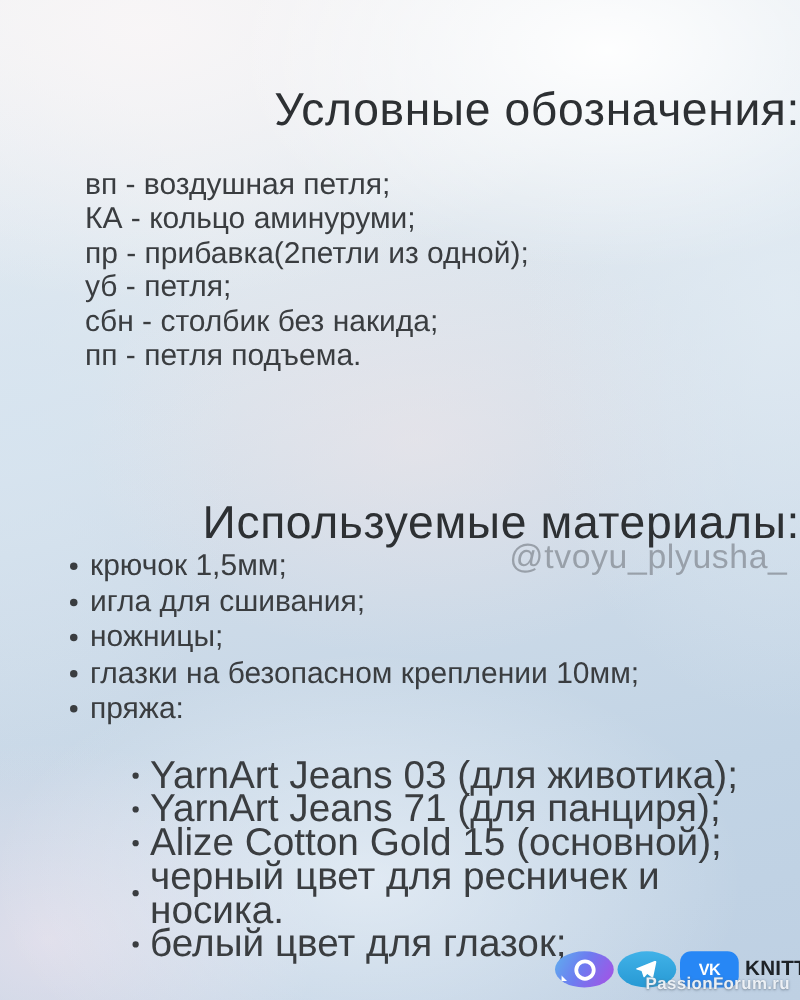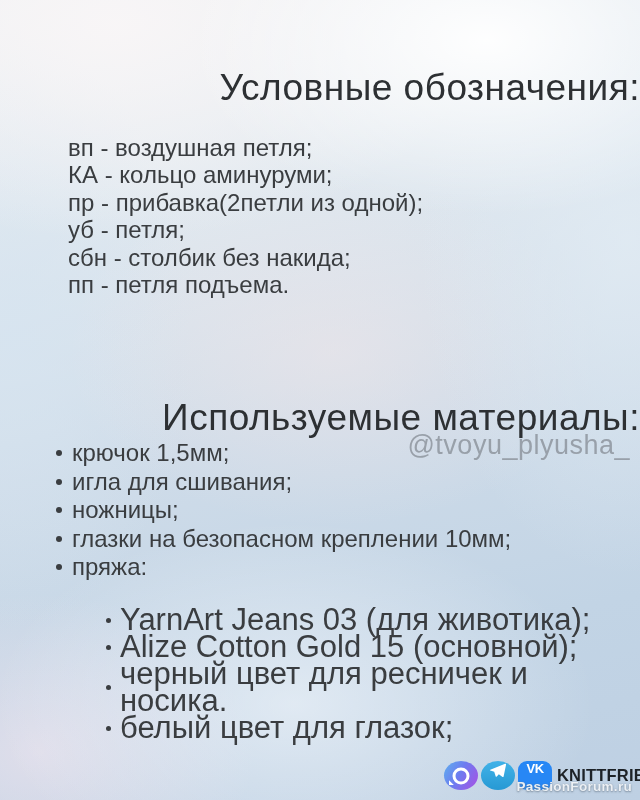--- a/index.html
+++ b/index.html
@@ -40,21 +40,21 @@
   #yarn-list li{padding-left:15px;}
   #yarn-list li::before{width:5px;height:5px;margin-top:-2px;}
   .handle-watermark{
     position:absolute;right:10px;top:430px;
     font-size:27px;color:#8f969f;opacity:0.85;letter-spacing:0.5px;
   }
   .footer-brand{
     position:absolute;left:444px;top:761px;
     display:flex;align-items:center;gap:3px;
   }
-  .s-icon{position:relative;width:34px;height:29px;border-radius:50%;flex:0 0 auto;display:flex;align-items:flex-start;justify-content:center;}
+  .s-icon{position:relative;width:47px;height:29px;border-radius:50%;flex:0 0 auto;display:flex;align-items:center;justify-content:center;}
   .icon-msg{background:linear-gradient(120deg,#5fb0ee 0%,#6d7cf0 45%,#a94fe4 100%);}
   .icon-msg .ring{
     position:absolute;left:50%;top:50%;width:11px;height:11px;
     border:3.5px solid #fff;border-radius:50%;transform:translate(-50%,-50%);
   }
   .icon-msg .tail{
     position:absolute;left:5px;bottom:5px;width:6px;height:6px;background:#fff;
     clip-path:polygon(0 100%,0 20%,80% 100%);
   }
   .icon-tg{background:linear-gradient(180deg,#41b2e8 0%,#2799d4 100%);}
@@ -98,20 +98,21 @@
   <ul id="materials-list" class="bullet">
     <li>крючок 1,5мм;</li>
     <li>игла для сшивания;</li>
     <li>ножницы;</li>
     <li>глазки на безопасном креплении 10мм;</li>
     <li>пряжа:</li>
   </ul>
 
   <ul id="yarn-list" class="bullet">
     <li>YarnArt Jeans 03 (для животика);</li>
+    <li>YarnArt Jeans 71 (для панциря);</li>
     <li>Alize Cotton Gold 15 (основной);</li>
     <li>черный цвет для ресничек и носика.</li>
     <li>белый цвет для глазок;</li>
   </ul>
 
   <div class="footer-brand">
     <span class="s-icon icon-msg">
       <span class="ring"></span>
       <span class="tail"></span>
     </span>

